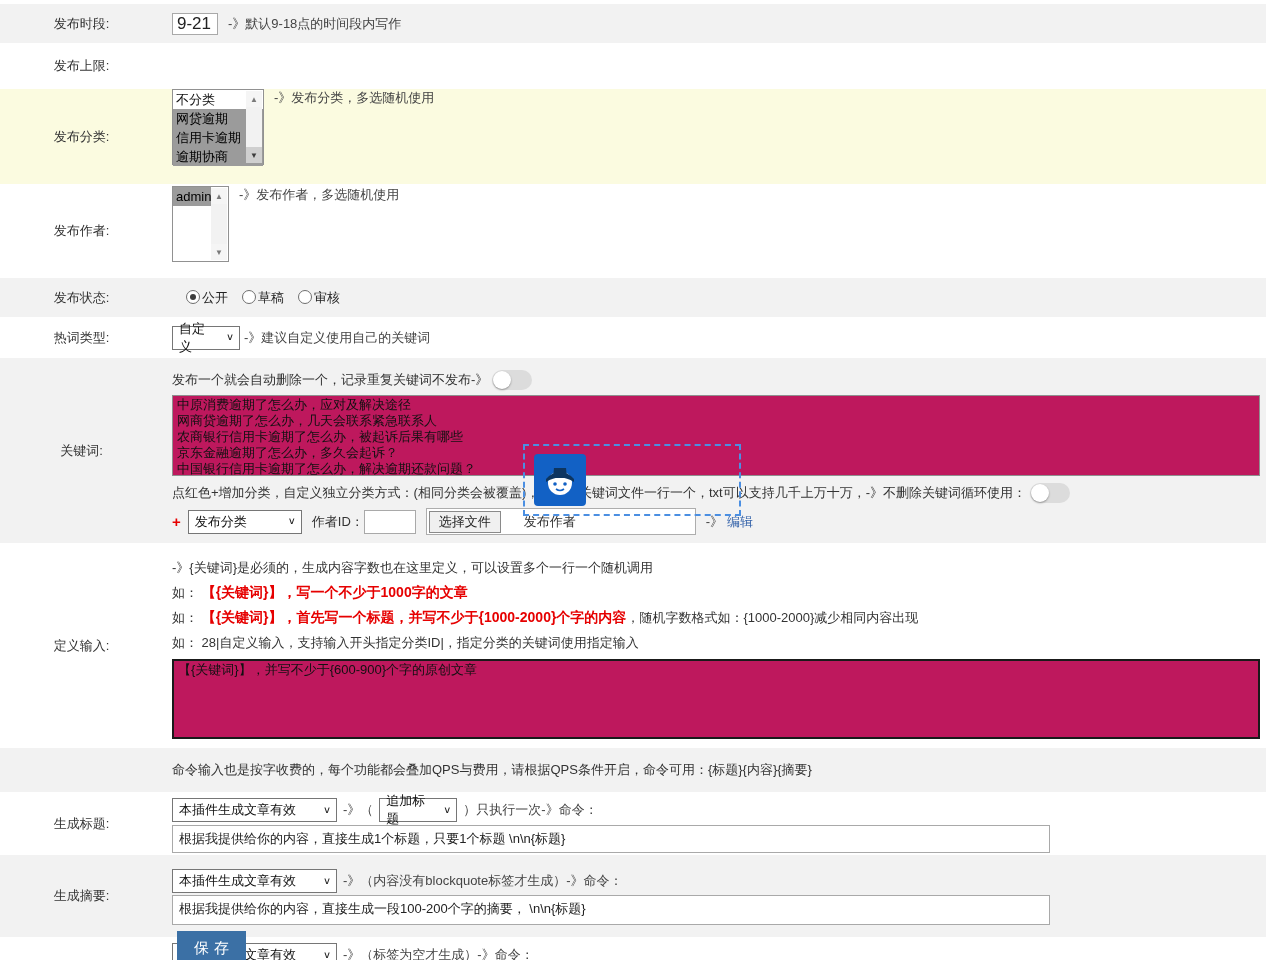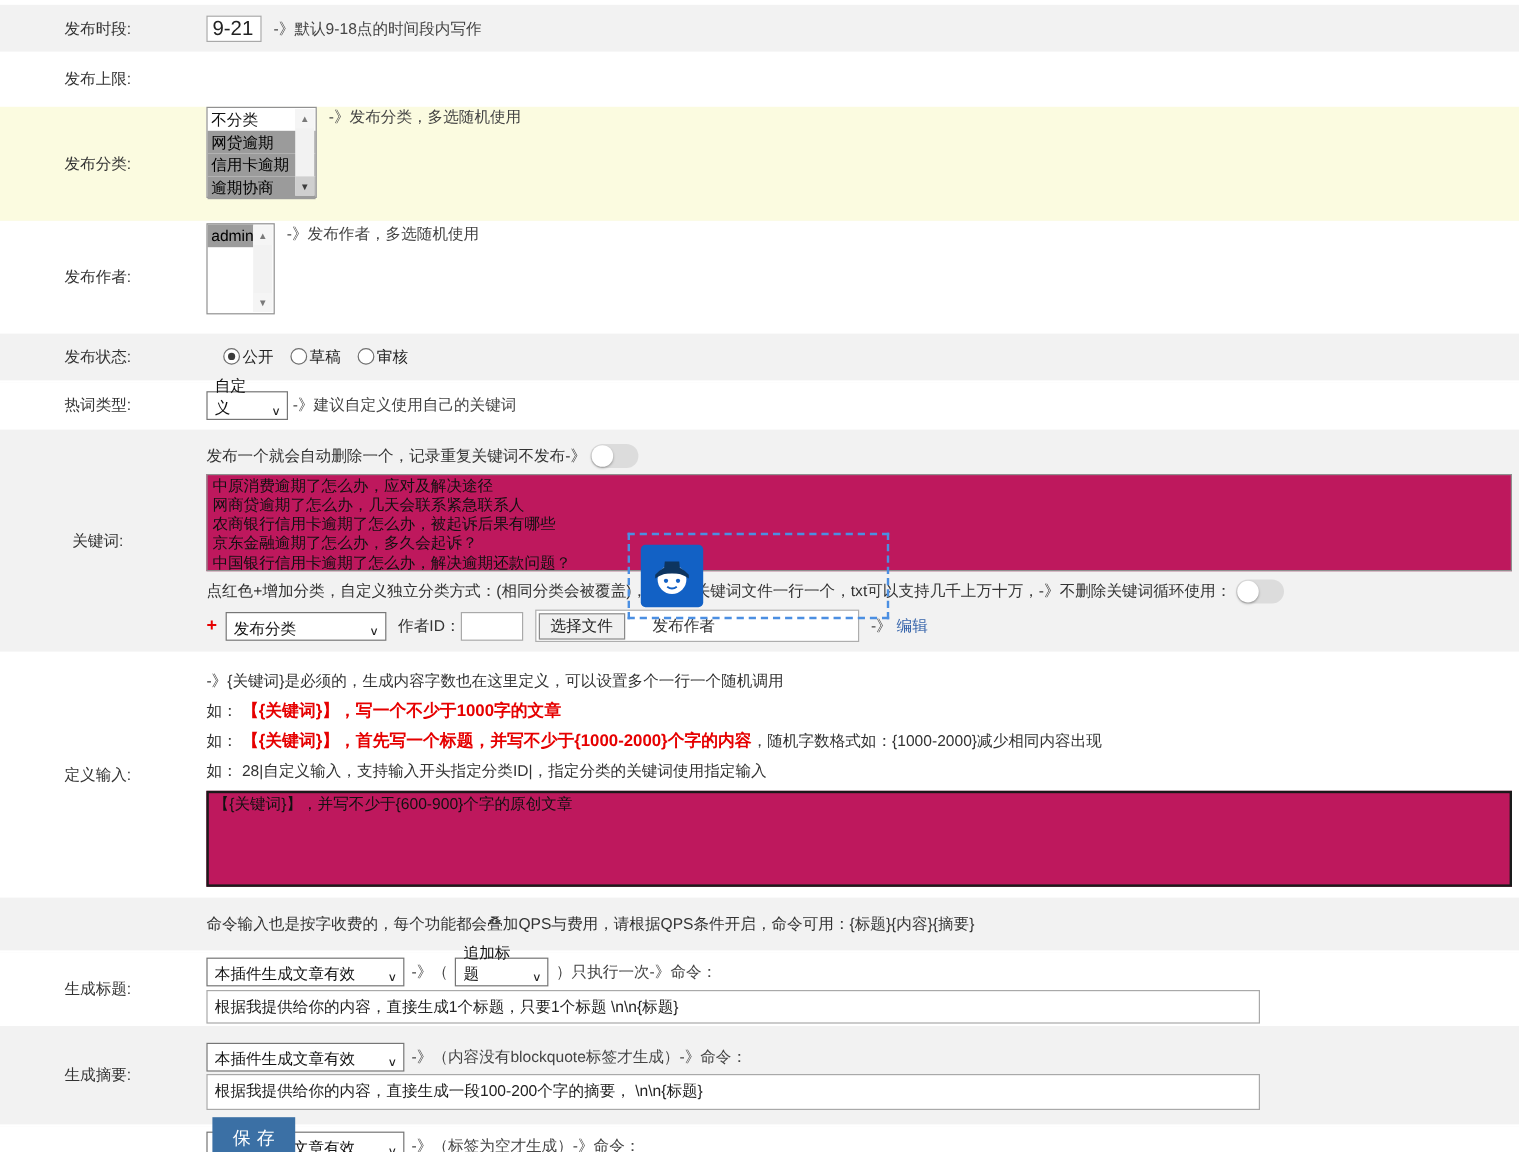--- a/index.html
+++ b/index.html
@@ -24,21 +24,21 @@
 
   
   .msel { position:relative; border:1px solid #919191; background:#fff; }
   .msel .opt { height:19px; line-height:19px; padding:0 3px; white-space:nowrap; overflow:hidden; color:#111; }
   .msel .opt.selected { background:#9b9b9b; color:#000; }
   .msel .sbar { position:absolute; right:1px; top:1px; bottom:1px; width:16px; background:#f2f2f2; display:flex; flex-direction:column; justify-content:space-between; }
   .sbar .sbtn { height:16px; font-size:8px; color:#7a7a7a; display:flex; align-items:center; justify-content:center; background:#f5f5f5; }
   .sbar .sbtn.dark { background:#cfcfcf; color:#3c3c3c; }
 
   
-  .sel { display:inline-flex; align-items:flex-end; justify-content:space-between; border:1px solid #767676; background:#fff; height:24px; padding:0 5px 0 6px; vertical-align:middle; color:#111; }
+  .sel { display:inline-flex; align-items:center; justify-content:space-between; border:1px solid #767676; background:#fff; height:24px; padding:0 5px 0 6px; vertical-align:middle; color:#111; }
   .sel .arr { margin-left:8px; font-size:11px; color:#222; transform:scaleY(.85); }
 
   
   .radio { width:14px; height:14px; border:1px solid #6f6f6f; border-radius:50%; display:inline-block; position:relative; background:#fff; margin-right:2px; vertical-align:-2px; }
   .radio.checked::after { content:""; position:absolute; left:3px; top:3px; width:6px; height:6px; border-radius:50%; background:#3c3c3c; }
   .radio-item { margin-right:14px; color:#222; }
 
   
   .toggle { width:40px; height:20px; border-radius:10px; background:#dcdcdc; position:relative; display:inline-block; vertical-align:middle; flex:none; cursor:pointer; }
   .toggle::after { content:""; position:absolute; left:1px; top:1px; width:18px; height:18px; border-radius:50%; background:#fff; box-shadow:0 1px 2px rgba(0,0,0,.35); }
@@ -147,21 +147,21 @@
 网商贷逾期了怎么办，几天会联系紧急联系人
 农商银行信用卡逾期了怎么办，被起诉后果有哪些
 京东金融逾期了怎么办，多久会起诉？
 中国银行信用卡逾期了怎么办，解决逾期还款问题？</textarea>
     <div class="vcenter" style="margin-top:6px;height:21px;">
       <span class="nowrap" style="color:#333;">点红色+增加分类，自定义独立分类方式：(相同分类会被覆盖)，制作txt关键词文件一行一个，txt可以支持几千上万十万，-》不删除关键词循环使用：</span>
       <span class="toggle" style="margin-left:4px;"></span>
     </div>
     <div class="vcenter" style="margin-top:5px;height:27px;">
       <span class="plus">+</span>
-      <span class="sel" style="width:134px;">
+      <span class="sel" style="width:114px;">
         <span>发布分类</span>
         <span class="arr">∨</span>
       </span>
       <span style="margin-left:10px;color:#333;" class="nowrap">作者ID：</span>
       <input class="txt" style="width: 52px; height: 24px;">
       <span class="filebox">
         <span class="filebtn">选择文件</span>
         <span class="filetext">发布作者</span>
       </span>
       <span style="margin-left:10px;color:#444;">-》</span>

